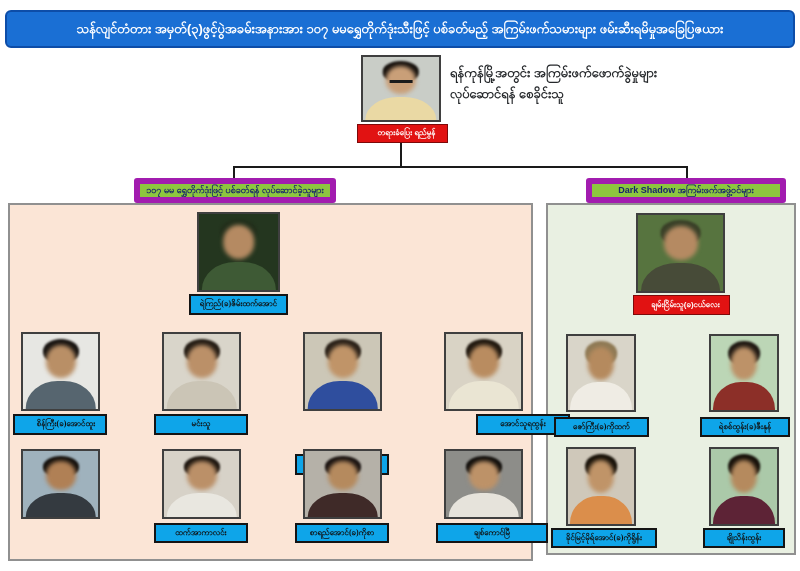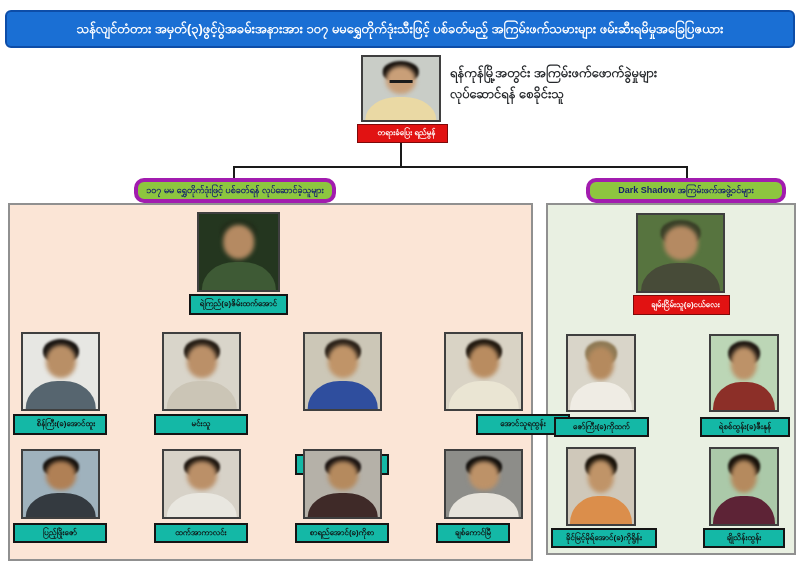--- a/index.html
+++ b/index.html
@@ -5,34 +5,34 @@
   html,body{margin:0;padding:0;background:#fff;}
   .page{position:relative;width:800px;height:571px;background:#ffffff;overflow:hidden;
         font-family:"Liberation Sans", sans-serif;}
   .banner{position:absolute;left:5px;top:10px;width:786px;height:34px;background:#1a6fd4;
           border:2px solid #0d4da8;border-radius:6px;color:#ffffff;display:flex;align-items:center;
           justify-content:center;font-weight:bold;font-size:13px;overflow:hidden;white-space:nowrap;}
   .panel{position:absolute;border:2px solid #909090;}
   .panel.left{left:8px;top:203px;width:521px;height:354px;background:#fbe5d6;}
   .panel.right{left:546px;top:203px;width:246px;height:348px;background:#e9f0e2;}
   .branch{position:absolute;display:flex;align-items:center;justify-content:center;background:#8dc63f;
-          border:4px solid #a21caf;border-radius:10px;color:#15246b;font-weight:bold;font-size:9px;
+          border:6px solid #a21caf;border-radius:3px;color:#15246b;font-weight:bold;font-size:9px;
           overflow:hidden;white-space:nowrap;padding:0 3px;box-sizing:border-box;}
   .line{position:absolute;background:#1a1a1a;}
   .photo{position:absolute;border:2px solid #3f3f3f;background:var(--bg,#d8d8d2);overflow:hidden;box-sizing:border-box;}
   .hair{position:absolute;left:50%;top:7%;width:48%;height:32%;transform:translateX(-50%);
         background:var(--hair,#222);border-radius:50% 50% 45% 45%;filter:blur(1px);}
   .head{position:absolute;left:50%;top:15%;width:40%;height:44%;transform:translateX(-50%);
         background:var(--skin,#c59a72);border-radius:48%;filter:blur(2px);}
   .torso{position:absolute;left:50%;bottom:-2px;width:94%;height:40%;transform:translateX(-50%);
         background:var(--shirt,#888);border-radius:45% 45% 0 0 / 90% 90% 0 0;}
   .glasses{position:absolute;left:50%;top:36%;transform:translateX(-50%);width:30%;height:3px;background:#1b1b1b;}
   .lbl{position:absolute;display:flex;align-items:center;justify-content:center;font-weight:bold;
        font-size:8px;line-height:1.05;text-align:center;overflow:hidden;white-space:nowrap;box-sizing:border-box;}
-  .lbl.yellow{background:#14b8a6;border:2px solid #141414;color:#101010;}
+  .lbl.yellow{background:#0ea5e9;border:2px solid #141414;color:#101010;font-family:Liberation Serif, serif;}
   .lbl.red{background:#e11212;border:1px solid #7d0909;color:#ffffff;padding-left:8px;}
   .note{position:absolute;left:450px;top:63px;width:210px;font-size:13px;font-weight:bold;color:#26292c;line-height:1.6;}
   .note span{display:block;white-space:nowrap;overflow:hidden;}
 </style>
 </head>
 <body>
 
 <div class="page">
 
   <div class="banner">သန်လျင်တံတား အမှတ်(၃)ဖွင့်ပွဲအခမ်းအနားအား ၁၀၇ မမရွှေတိုက်ဒုံးသီးဖြင့် ပစ်ခတ်မည့် အကြမ်းဖက်သမားများ ဖမ်းဆီးရမိမှုအခြေပြဇယား</div>
@@ -100,42 +100,41 @@
       <div class="head"></div>
       <div class="torso"></div>
   </div>
   <div class="lbl yellow" style="left:436px;top:414px;width:94px;height:21px;margin-left:40px;">အောင်သူရထွန်း</div>
 
   <div class="photo" style="left: 21px; top: 449px; width: 79px; height: 70px; --bg: #9fb2bd; --skin: #b08055; --hair: #14100c; --shirt: #343a40;">
     <div class="hair"></div>
       <div class="head"></div>
       <div class="torso"></div>
   </div>
-  <div class="lbl yellow" style="left:13px;top:523px;width:94px;height:20px;">ပြည့်ဖြိုးဇော်</div>
 
   <div class="photo" style="left: 162px; top: 449px; width: 79px; height: 70px; --bg: #d7d2c8; --skin: #bb9068; --hair: #1c150e; --shirt: #e9e7e0;">
     <div class="hair"></div>
       <div class="head"></div>
       <div class="torso"></div>
   </div>
   <div class="lbl yellow" style="left:154px;top:523px;width:94px;height:20px;">ထက်အာကာလင်း</div>
 
   <div class="photo" style="left: 303px; top: 449px; width: 79px; height: 70px; --bg: #b5b1a8; --skin: #b58a5e; --hair: #191210; --shirt: #3f2a28;">
     <div class="hair"></div>
       <div class="head"></div>
       <div class="torso"></div>
   </div>
   <div class="lbl yellow" style="left:295px;top:523px;width:94px;height:20px;">စာရည်အောင်(ခ)ကိုစာ</div>
 
   <div class="photo" style="left: 444px; top: 449px; width: 79px; height: 70px; --bg: #8d8d89; --skin: #bd9268; --hair: #100d0a; --shirt: #e6e3db;">
     <div class="hair"></div>
       <div class="head"></div>
       <div class="torso"></div>
   </div>
-  <div class="lbl yellow" style="left:436px;top:523px;width:74px;height:20px;text-align:right;">ချစ်ကောင်မြီ</div>
+  <div class="lbl yellow" style="left:436px;top:523px;width:112px;height:20px;text-align:right;">ချစ်ကောင်မြီ</div>
 
   <div class="photo" style="left: 566px; top: 334px; width: 70px; height: 78px; --bg: #d9d5c9; --skin: #b58a5e; --hair: #8f7a55; --shirt: #efece4;">
     <div class="hair"></div>
       <div class="head"></div>
       <div class="torso"></div>
   </div>
   <div class="lbl yellow" style="left:554px;top:417px;width:95px;height:20px;">ဇော်ကြီး(ခ)ကိုထက်</div>
 
   <div class="photo" style="left: 709px; top: 334px; width: 70px; height: 78px; --bg: #bcd6b6; --skin: #bd9268; --hair: #1f1812; --shirt: #8c2f28;">
     <div class="hair"></div>

